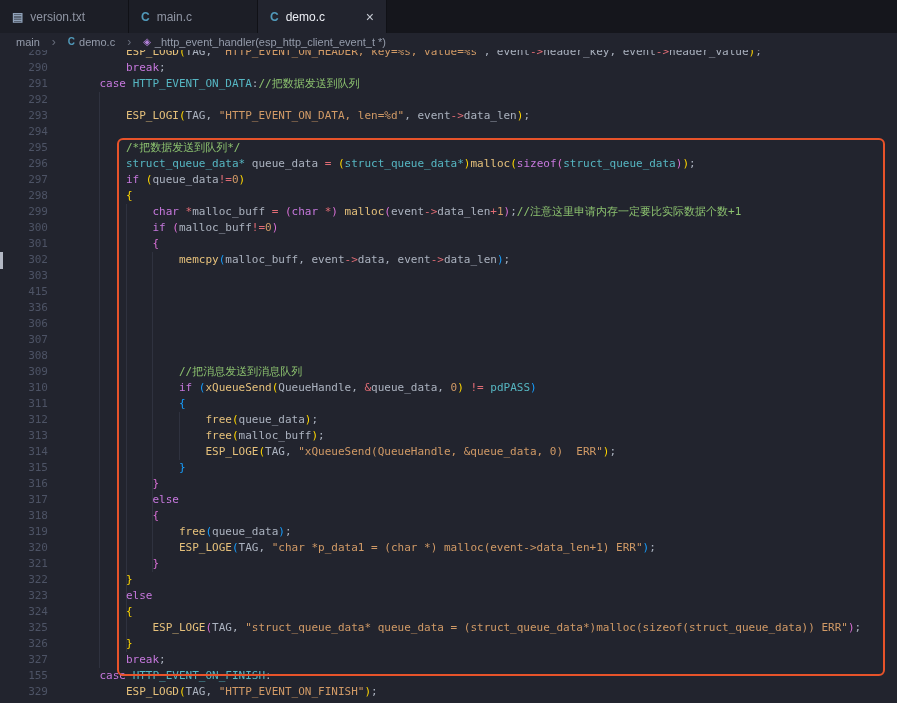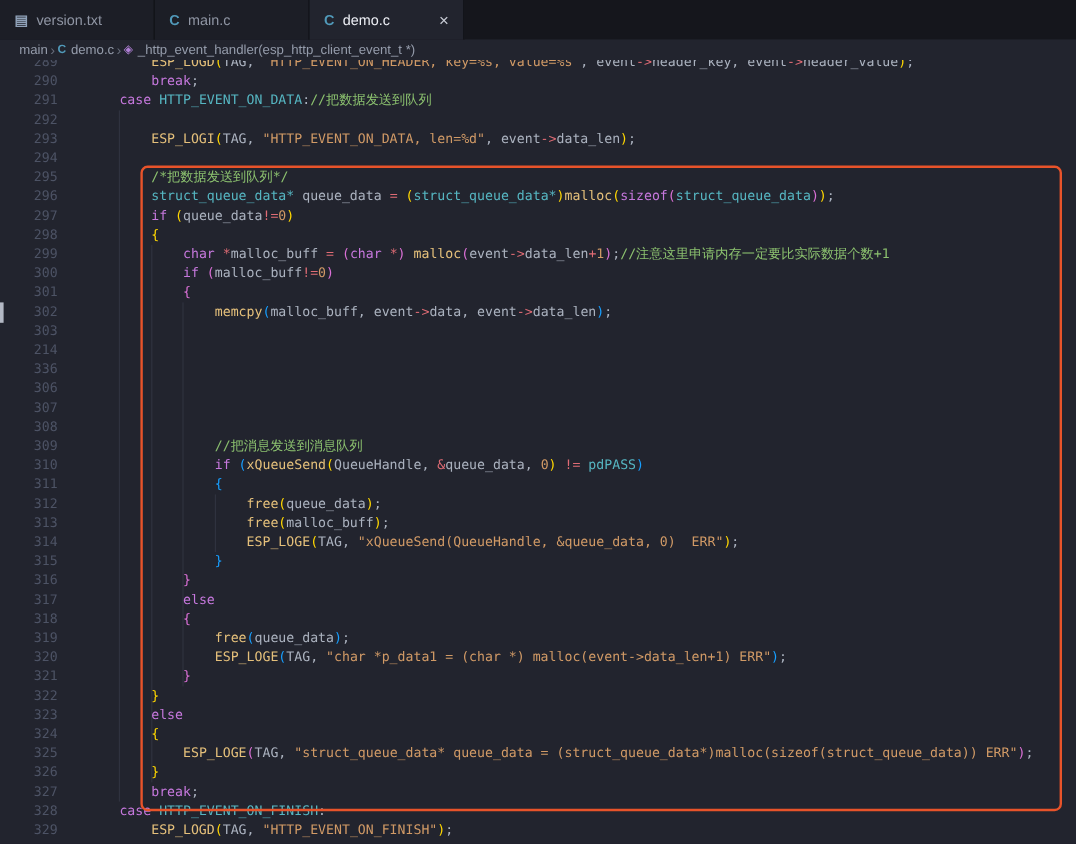--- a/index.html
+++ b/index.html
@@ -9,21 +9,21 @@
   .tab-bar{height:33px;background:#15161c;display:flex;align-items:stretch}
   .tab{display:flex;align-items:center;gap:7px;padding:0 12px;min-width:104px;background:#1c1e26;
        border-right:1px solid #101116;color:#8f95a3;font-size:12px;cursor:pointer;user-select:none}
   .tab.active{background:#22242e;color:#eceef4}
   .ficon{font-weight:bold;font-size:11px;line-height:1}
   .ficon.c{color:#519aba;font-size:12px}
   .ficon.txt{color:#8fa1b8;font-size:12px}
   .tab-close{margin-left:auto;color:#c7cbd4;font-size:14px;padding-left:10px}
 
   
-  .breadcrumb{height:17px;display:flex;align-items:center;gap:2px;padding-left:16px;
+  .breadcrumb{height:17px;display:flex;align-items:center;gap:12px;padding-left:16px;
               font-size:11px;color:#959cab;background:#22242e;white-space:nowrap}
   .crumb{display:flex;align-items:center;gap:4px;cursor:pointer}
   .crumb-sep{color:#666c7a;font-size:12px}
   .bicon{font-size:10px;line-height:1}
   .bicon.c{color:#519aba;font-weight:bold}
   .bicon.method{color:#b180d7}
 
   
   .editor{position:relative;height:653px;overflow:hidden;background:#22242e}
   .code{position:absolute;top:-6px;left:0;right:0}
@@ -102,21 +102,21 @@
       <div class="line"><span class="ln">294</span><span class="lc"></span></div>
       <div class="line"><span class="ln">295</span><span class="lc"><span class="tk-p">        </span><span class="tk-c">/*把数据发送到队列*/</span></span></div>
       <div class="line"><span class="ln">296</span><span class="lc"><span class="tk-p">        </span><span class="tk-t">struct_queue_data*</span><span class="tk-p"> queue_data </span><span class="tk-o">=</span><span class="tk-p"> </span><span class="tk-b1">(</span><span class="tk-t">struct_queue_data*</span><span class="tk-b1">)</span><span class="tk-f">malloc</span><span class="tk-b1">(</span><span class="tk-k">sizeof</span><span class="tk-b2">(</span><span class="tk-t">struct_queue_data</span><span class="tk-b2">)</span><span class="tk-b1">)</span><span class="tk-p">;</span></span></div>
       <div class="line"><span class="ln">297</span><span class="lc"><span class="tk-p">        </span><span class="tk-k">if</span><span class="tk-p"> </span><span class="tk-b1">(</span><span class="tk-p">queue_data</span><span class="tk-o">!=</span><span class="tk-n">0</span><span class="tk-b1">)</span></span></div>
       <div class="line"><span class="ln">298</span><span class="lc"><span class="tk-p">        </span><span class="tk-b1">{</span></span></div>
       <div class="line"><span class="ln">299</span><span class="lc"><span class="tk-p">            </span><span class="tk-k">char</span><span class="tk-p"> </span><span class="tk-o">*</span><span class="tk-p">malloc_buff </span><span class="tk-o">=</span><span class="tk-p"> </span><span class="tk-b2">(</span><span class="tk-k">char</span><span class="tk-p"> </span><span class="tk-o">*</span><span class="tk-b2">)</span><span class="tk-p"> </span><span class="tk-f">malloc</span><span class="tk-b2">(</span><span class="tk-p">event</span><span class="tk-o">-&gt;</span><span class="tk-p">data_len</span><span class="tk-o">+</span><span class="tk-n">1</span><span class="tk-b2">)</span><span class="tk-p">;</span><span class="tk-c">//注意这里申请内存一定要比实际数据个数+1</span></span></div>
       <div class="line"><span class="ln">300</span><span class="lc"><span class="tk-p">            </span><span class="tk-k">if</span><span class="tk-p"> </span><span class="tk-b2">(</span><span class="tk-p">malloc_buff</span><span class="tk-o">!=</span><span class="tk-n">0</span><span class="tk-b2">)</span></span></div>
       <div class="line"><span class="ln">301</span><span class="lc"><span class="tk-p">            </span><span class="tk-b2">{</span></span></div>
       <div class="line"><span class="ln">302</span><span class="lc"><span class="tk-p">                </span><span class="tk-f">memcpy</span><span class="tk-b3">(</span><span class="tk-p">malloc_buff, event</span><span class="tk-o">-&gt;</span><span class="tk-p">data, event</span><span class="tk-o">-&gt;</span><span class="tk-p">data_len</span><span class="tk-b3">)</span><span class="tk-p">;</span></span></div>
       <div class="line"><span class="ln">303</span><span class="lc"></span></div>
-      <div class="line"><span class="ln">214</span></div>
+      <div class="line"><span class="ln">415</span></div>
       <div class="line"><span class="ln">336</span></div>
       <div class="line"><span class="ln">306</span><span class="lc"></span></div>
       <div class="line"><span class="ln">307</span></div>
       <div class="line"><span class="ln">308</span><span class="lc"></span></div>
       <div class="line"><span class="ln">309</span><span class="lc"><span class="tk-p">                </span><span class="tk-c">//把消息发送到消息队列</span></span></div>
       <div class="line"><span class="ln">310</span><span class="lc"><span class="tk-p">                </span><span class="tk-k">if</span><span class="tk-p"> </span><span class="tk-b3">(</span><span class="tk-f">xQueueSend</span><span class="tk-b1">(</span><span class="tk-p">QueueHandle, </span><span class="tk-o">&amp;</span><span class="tk-p">queue_data, </span><span class="tk-n">0</span><span class="tk-b1">)</span><span class="tk-p"> </span><span class="tk-o">!=</span><span class="tk-p"> </span><span class="tk-e">pdPASS</span><span class="tk-b3">)</span></span></div>
       <div class="line"><span class="ln">311</span><span class="lc"><span class="tk-p">                </span><span class="tk-b3">{</span></span></div>
       <div class="line"><span class="ln">312</span><span class="lc"><span class="tk-p">                    </span><span class="tk-f">free</span><span class="tk-b1">(</span><span class="tk-p">queue_data</span><span class="tk-b1">)</span><span class="tk-p">;</span></span></div>
       <div class="line"><span class="ln">313</span><span class="lc"><span class="tk-p">                    </span><span class="tk-f">free</span><span class="tk-b1">(</span><span class="tk-p">malloc_buff</span><span class="tk-b1">)</span><span class="tk-p">;</span></span></div>
       <div class="line"><span class="ln">314</span><span class="lc"><span class="tk-p">                    </span><span class="tk-f">ESP_LOGE</span><span class="tk-b1">(</span><span class="tk-p">TAG, </span><span class="tk-s">"xQueueSend(QueueHandle, &amp;queue_data, 0)  ERR"</span><span class="tk-b1">)</span><span class="tk-p">;</span></span></div>
@@ -126,18 +126,18 @@
       <div class="line"><span class="ln">318</span><span class="lc"><span class="tk-p">            </span><span class="tk-b2">{</span></span></div>
       <div class="line"><span class="ln">319</span><span class="lc"><span class="tk-p">                </span><span class="tk-f">free</span><span class="tk-b3">(</span><span class="tk-p">queue_data</span><span class="tk-b3">)</span><span class="tk-p">;</span></span></div>
       <div class="line"><span class="ln">320</span><span class="lc"><span class="tk-p">                </span><span class="tk-f">ESP_LOGE</span><span class="tk-b3">(</span><span class="tk-p">TAG, </span><span class="tk-s">"char *p_data1 = (char *) malloc(event-&gt;data_len+1) ERR"</span><span class="tk-b3">)</span><span class="tk-p">;</span></span></div>
       <div class="line"><span class="ln">321</span><span class="lc"><span class="tk-p">            </span><span class="tk-b2">}</span></span></div>
       <div class="line"><span class="ln">322</span><span class="lc"><span class="tk-p">        </span><span class="tk-b1">}</span></span></div>
       <div class="line"><span class="ln">323</span><span class="lc"><span class="tk-p">        </span><span class="tk-k">else</span></span></div>
       <div class="line"><span class="ln">324</span><span class="lc"><span class="tk-p">        </span><span class="tk-b1">{</span></span></div>
       <div class="line"><span class="ln">325</span><span class="lc"><span class="tk-p">            </span><span class="tk-f">ESP_LOGE</span><span class="tk-b2">(</span><span class="tk-p">TAG, </span><span class="tk-s">"struct_queue_data* queue_data = (struct_queue_data*)malloc(sizeof(struct_queue_data)) ERR"</span><span class="tk-b2">)</span><span class="tk-p">;</span></span></div>
       <div class="line"><span class="ln">326</span><span class="lc"><span class="tk-p">        </span><span class="tk-b1">}</span></span></div>
       <div class="line"><span class="ln">327</span><span class="lc"><span class="tk-p">        </span><span class="tk-k">break</span><span class="tk-p">;</span></span></div>
-      <div class="line"><span class="ln">328</span><span class="lc"><span class="tk-p">    </span><span class="tk-k">case</span><span class="tk-p"> </span><span class="tk-e">HTTP_EVENT_ON_FINISH</span><span class="tk-p">:</span></span></div>
+      <div class="line"><span class="ln">155</span><span class="lc"><span class="tk-p">    </span><span class="tk-k">case</span><span class="tk-p"> </span><span class="tk-e">HTTP_EVENT_ON_FINISH</span><span class="tk-p">:</span></span></div>
       <div class="line"><span class="ln">329</span><span class="lc"><span class="tk-p">        </span><span class="tk-f">ESP_LOGD</span><span class="tk-b1">(</span><span class="tk-p">TAG, </span><span class="tk-s">"HTTP_EVENT_ON_FINISH"</span><span class="tk-b1">)</span><span class="tk-p">;</span></span></div>
     </div>
   <div class="gutter-marker"></div>
   <div class="annotation" style="border-color: rgb(232, 83, 42);"></div>
 </div>
 
 </body></html>

